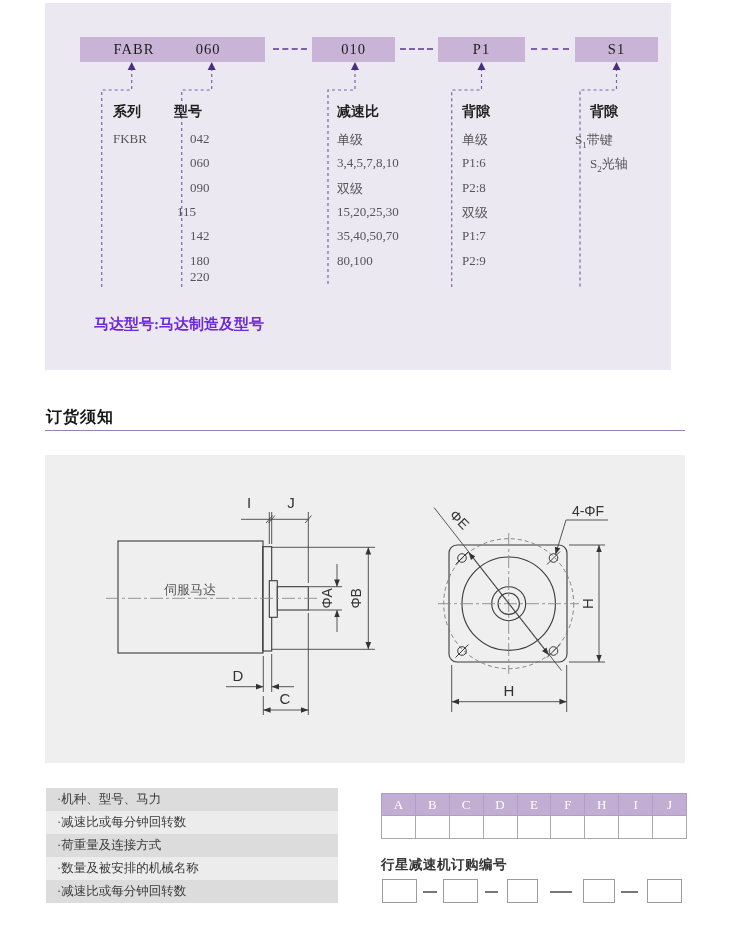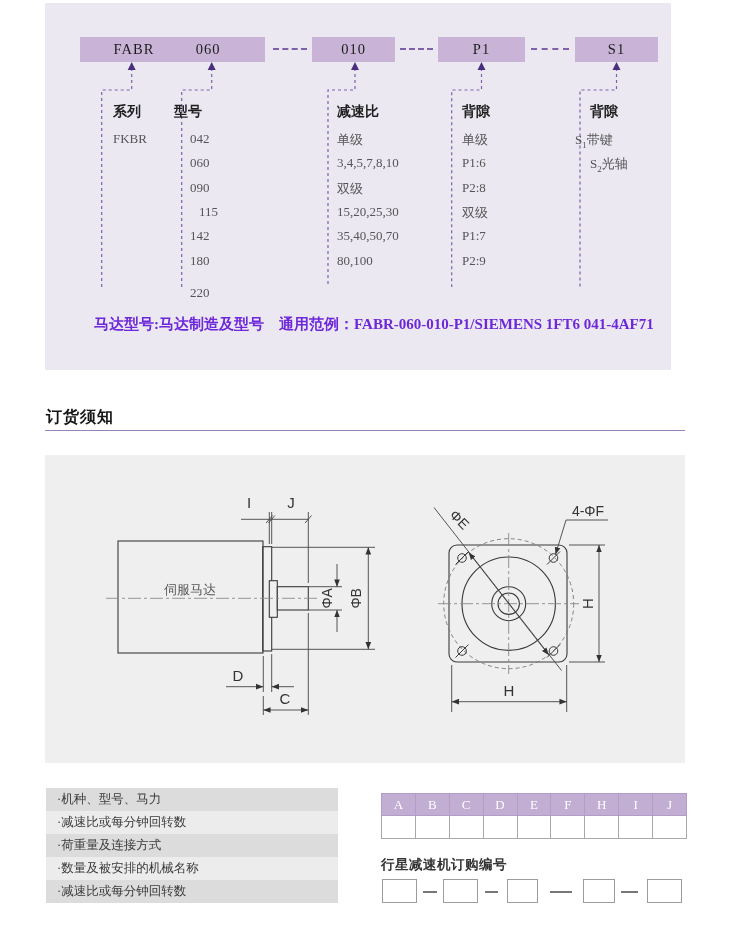--- a/index.html
+++ b/index.html
@@ -87,24 +87,24 @@
   <div class="colhead" style="left:129px;top:100px;">型号</div>
   <div class="colhead" style="left:292px;top:100px;">减速比</div>
   <div class="colhead" style="left:417px;top:100px;">背隙</div>
   <div class="colhead" style="left:545px;top:100px;">背隙</div>
 
   <div class="colitem" style="left:68px;top:128px;">FKBR</div>
 
   <div class="colitem" style="left:145px;top:128.0px;">042</div>
   <div class="colitem" style="left:145px;top:152.3px;">060</div>
   <div class="colitem" style="left:145px;top:176.6px;">090</div>
-  <div class="colitem" style="left:154px;top:200.9px;">115</div>
+  <div class="colitem" style="left:132px;top:200.9px;">115</div>
   <div class="colitem" style="left:145px;top:225.2px;">142</div>
   <div class="colitem" style="left:145px;top:249.5px;">180</div>
-  <div class="colitem" style="left:145px;top:282px;">220</div>
+  <div class="colitem" style="left:145px;top:266px;">220</div>
 
   <div class="colitem" style="left:292px;top:128.0px;">单级</div>
   <div class="colitem" style="left:292px;top:152.3px;">3,4,5,7,8,10</div>
   <div class="colitem" style="left:292px;top:176.6px;">双级</div>
   <div class="colitem" style="left:292px;top:200.9px;">15,20,25,30</div>
   <div class="colitem" style="left:292px;top:225.2px;">35,40,50,70</div>
   <div class="colitem" style="left:292px;top:249.5px;">80,100</div>
 
   <div class="colitem" style="left:417px;top:128.0px;">单级</div>
   <div class="colitem" style="left:417px;top:152.3px;">P1:6</div>
@@ -114,21 +114,20 @@
   <div class="colitem" style="left:417px;top:249.5px;">P2:9</div>
 
   <div class="colitem" style="left:515px;top:128.0px;margin-left:15px;">
     <span>S</span><sub>1</sub><span>带键</span>
   </div>
   <div class="colitem" style="left:545px;top:152.3px;">
     <span>S</span><sub>2</sub><span>光轴</span>
   </div>
 
   <div class="purple-line" style="left:49px;">马达型号:马达制造及型号</div>
-  <div class="purple-line" style="left:234px;">通用范例：FABR-060-010-P1/SIEMENS 1FT6 041-4AF71</div>
 </div>
 
 <div id="section-heading">订货须知</div>
 <div id="heading-rule"></div>
 
 <div id="drawing-panel">
   <svg width="640" height="308" viewBox="0 0 640 308">
     <defs>
       <marker id="arr" viewBox="0 0 10 10" refX="9" refY="5" markerWidth="9" markerHeight="9" orient="auto-start-reverse">
         <path d="M0,1.5 L9,5 L0,8.5 z" fill="#333"></path>

